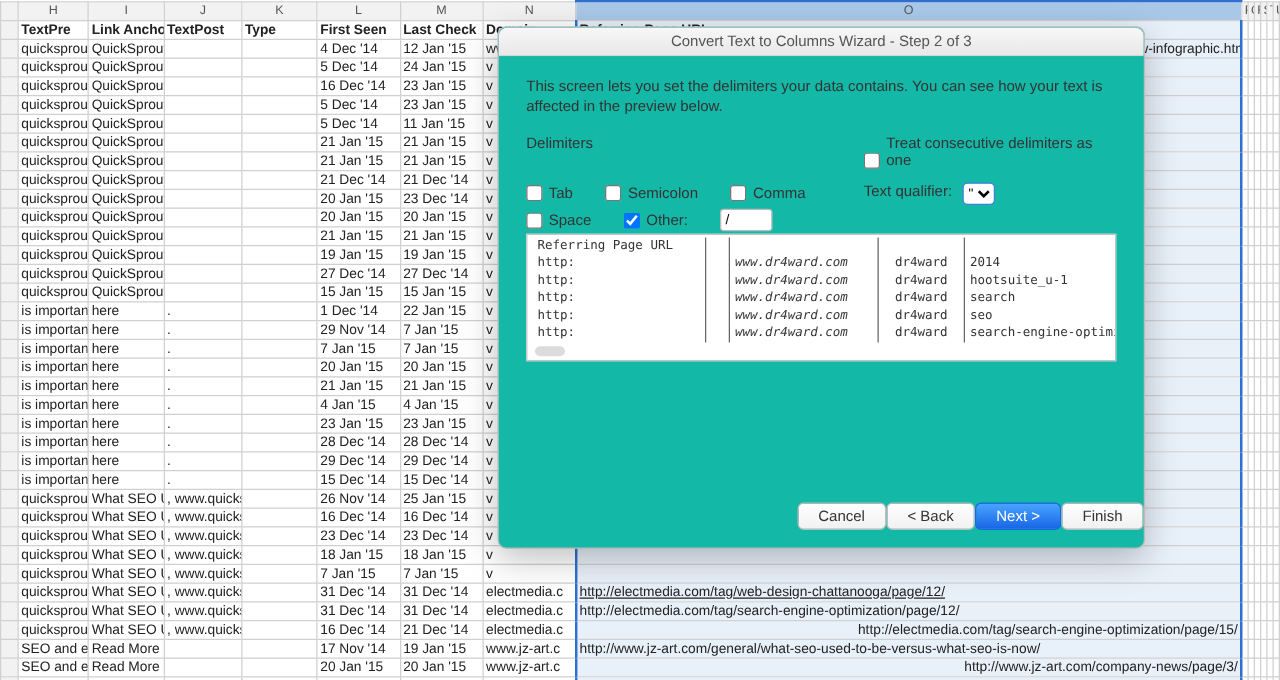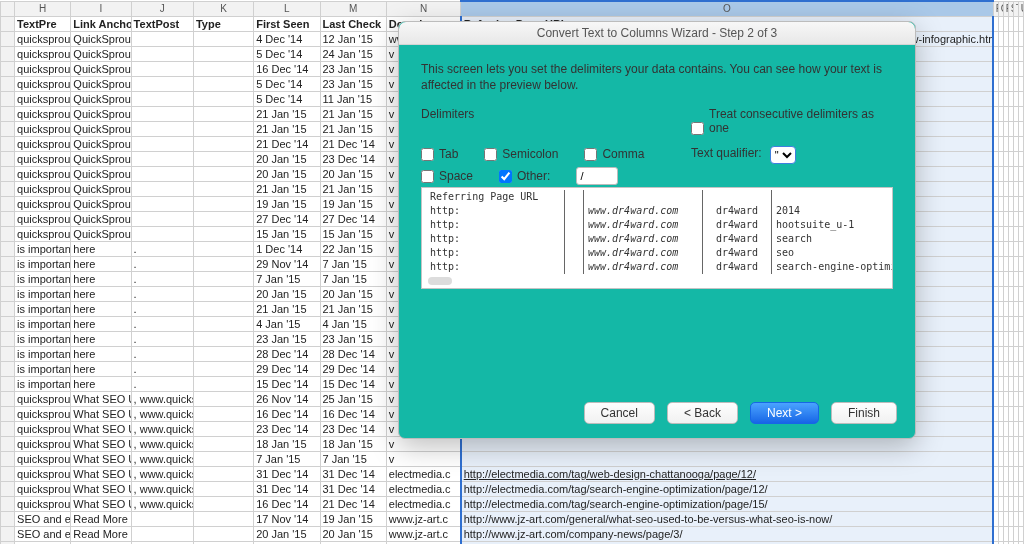--- a/index.html
+++ b/index.html
@@ -24,21 +24,21 @@
 input[type=checkbox]{width:13px;height:13px;margin:0}
 input.othertxt{width:34px;height:16px;border:1px solid #bbb;border-radius:3px;font-size:11px;padding:0 3px;background:#fff}
 .right-col{flex:1}
 .tq-row{display:flex;align-items:flex-start;gap:8px;margin-top:8px}
 select{border:1px solid #3f7fe0;border-radius:4px;background:#fff;font-size:11px;height:18px}
 .preview-label{margin:28px 0 6px 0}
 .preview-box{border:1px solid #c4c4c4;background:#fff;height:100px;overflow:hidden;position:relative;padding-left:4px}
 .preview-inner{font-family:Menlo,Consolas,monospace;font-size:10px;line-height:14px;display:flex;padding-top:2px}
 .pcol{border-right:1px solid #666;padding:0 4px;white-space:pre}
 .preview-scroll{position:absolute;bottom:3px;left:6px;width:24px;height:8px;background:#dcdcdc;border-radius:4px}
-.dlg-buttons{position:absolute;bottom:14px;right:18px;display:flex;gap:12px}
+.dlg-buttons{position:absolute;bottom:14px;right:0;display:flex;}
 .btn{height:22px;border-radius:5px;border:1px solid #bcbcbc;background:linear-gradient(#fefefe,#f1f1f1);padding:0 16px;font-size:12px;color:#333}
 .btn.primary{background:linear-gradient(#4aa3ff,#1766e6);border-color:#1766e6;color:#fff}
 </style>
 </head>
 <body>
 
 <div class="sheet">
 <table id="grid">
       <colgroup>
         <col style="width: 14px;">
@@ -623,21 +623,21 @@
         </tr>
         <tr>
           <th class="rowhdr"></th>
           <td>quicksprout.c</td>
           <td>What SEO Used</td>
           <td>, www.quicksprout.com</td>
           <td></td>
           <td>16 Dec '14</td>
           <td>21 Dec '14</td>
           <td>electmedia.c</td>
-          <td class="colsel-body" style="border-left: 2px solid rgb(47, 111, 208); border-right: 2px solid rgb(47, 111, 208);">http://electmedia.com/tag/search-engine-optimization/page/15/</td>
+          <td class="colsel-body" style="border-left: 2px solid rgb(47, 111, 208); border-right: 2px solid rgb(47, 111, 208); text-align: right;">http://electmedia.com/tag/search-engine-optimization/page/15/</td>
           <td></td>
           <td></td>
           <td></td>
           <td></td>
           <td></td>
           <td></td>
         </tr>
         <tr>
           <th class="rowhdr"></th>
           <td>SEO and expl</td>
@@ -657,21 +657,21 @@
         </tr>
         <tr>
           <th class="rowhdr"></th>
           <td>SEO and expl</td>
           <td>Read More</td>
           <td></td>
           <td></td>
           <td>20 Jan '15</td>
           <td>20 Jan '15</td>
           <td>www.jz-art.c</td>
-          <td class="colsel-body" style="border-left: 2px solid rgb(47, 111, 208); border-right: 2px solid rgb(47, 111, 208);">http://www.jz-art.com/company-news/page/3/</td>
+          <td class="colsel-body" style="border-left: 2px solid rgb(47, 111, 208); border-right: 2px solid rgb(47, 111, 208); text-align: right;">http://www.jz-art.com/company-news/page/3/</td>
           <td></td>
           <td></td>
           <td></td>
           <td></td>
           <td></td>
           <td></td>
         </tr>
         <tr>
           <th class="rowhdr"></th>
           <td>SEO and expl</td>

